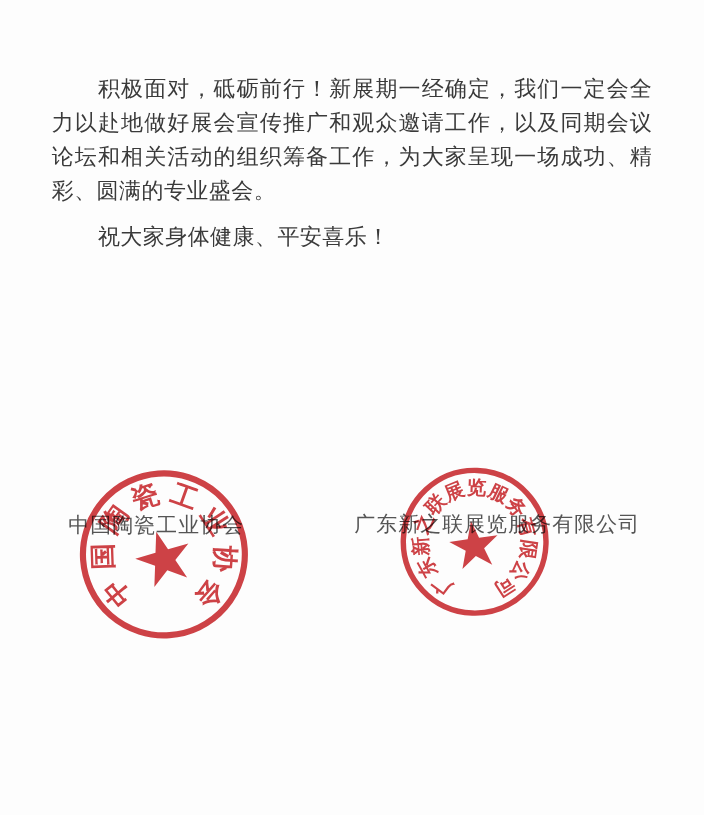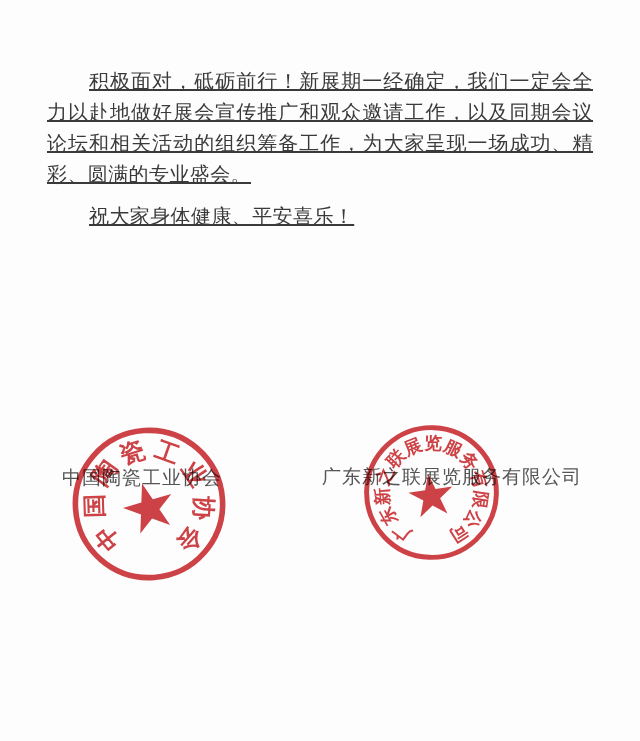--- a/index.html
+++ b/index.html
@@ -12,21 +12,21 @@
   }
   .doc-body{
     position:absolute;
     left:47px;top:66px;width:546px;
     color:#3a3a3a;
     font-size:20px;
     line-height:31px;
     letter-spacing:0.4px;
     text-align:justify;
   }
-  .doc-body p{margin:0 0 11px 0;text-indent:2.1em;text-decoration:underline;}
+  .doc-body p{margin:0 0 11px 0;text-indent:2.1em;}
   .doc-body p.closing{margin-top:5px;}
   .sig-name{
     position:absolute;
     color:#555555;
     font-size:19px;
     letter-spacing:1px;
     white-space:nowrap;
     z-index:1;
   }
   .sig-name.left{left:62px;top:465px;}

